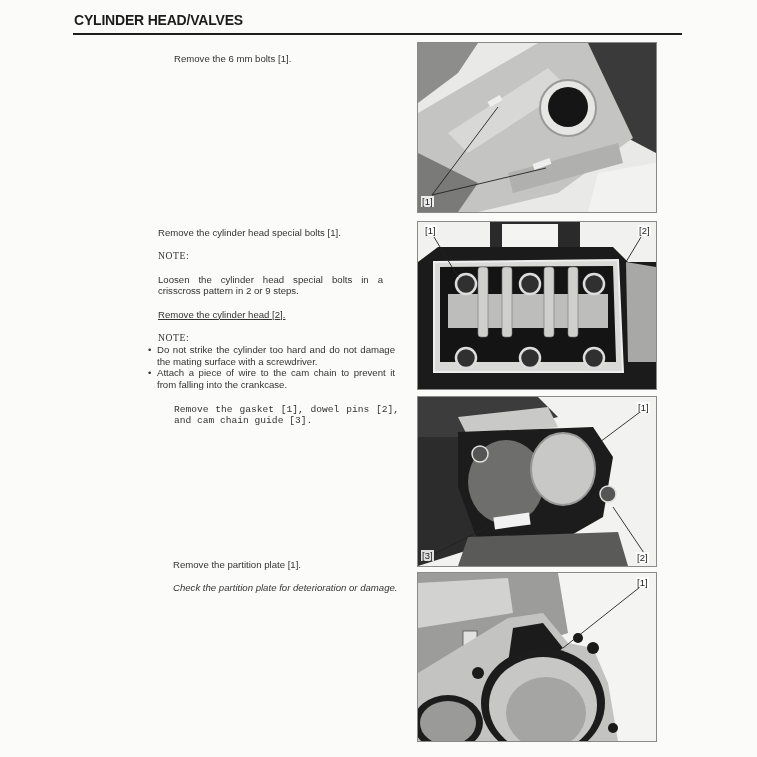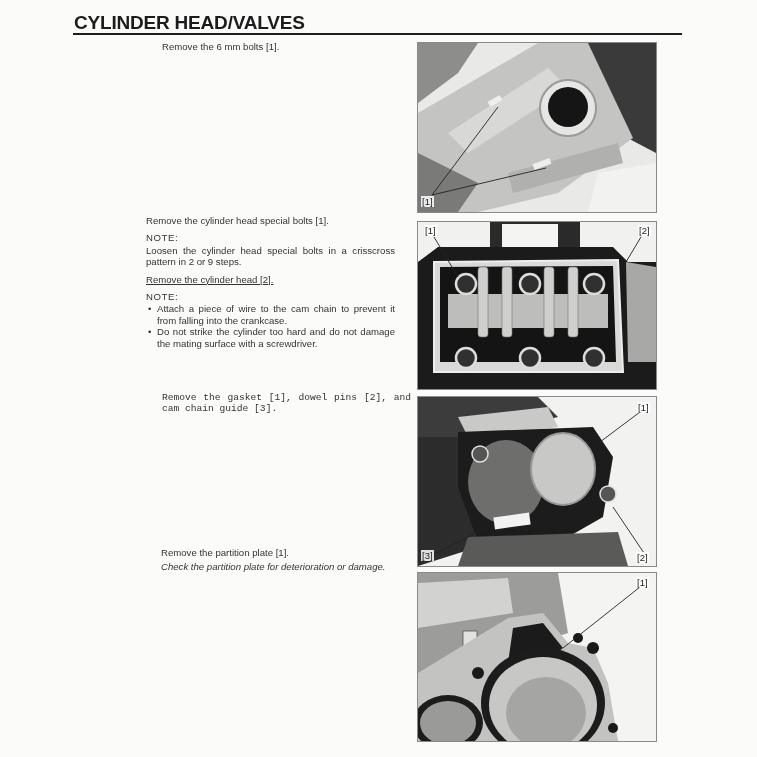--- a/index.html
+++ b/index.html
@@ -1,30 +1,30 @@
 <!DOCTYPE html>
 <html><head>
 <meta charset="utf-8">
 <style>
   html, body { margin:0; padding:0; }
   body {
     width:757px; height:757px; background:#fbfbfa; position:relative; overflow:hidden;
     font-family:"Liberation Sans", sans-serif; color:#2a2a2a;
   }
   .title {
-    position:absolute; left:74px; top:12px; font-size:19px; font-weight:bold;
+    position:absolute; left:74px; top:12px; font-size:14px; font-weight:bold;
     letter-spacing:-0.2px; color:#1c1c1c;
   }
   .rule {
     position:absolute; left:73px; top:33px; width:609px; height:2px; background:#1e1e1e;
   }
   .txt { position:absolute; font-size:9.6px; line-height:11.4px; color:#333; }
-  .txt p { margin:0; }
+  .txt p { margin:12px; }
   .just { text-align:justify; }
-  .note { letter-spacing:0.6px; margin-top:6px !important; margin-bottom:1px !important; }
+  .note { letter-spacing:0.6px; margin-top:6px !important; margin-bottom:1px !important;font-family:Liberation Serif, serif; }
   .gap { margin-top:6px !important;text-decoration:underline; }
   ul.bul { list-style:none; margin:0; padding:0; }
   ul.bul li { position:relative; padding-left:11px; text-align:justify; }
   ul.bul li::before { content:"•"; position:absolute; left:2px; top:0; }
   .photo {
     position:absolute; left:417px; width:238px; border:1px solid #8a8a8a; overflow:hidden;
     background:#d8d8d6;
   }
   .photo svg { display:block; width:100%; height:100%; }
   .callout {
@@ -61,22 +61,22 @@
   <span class="callout" style="left:3px; top:153px;">[1]</span>
 </div>
 
 <div class="txt just" style="left:146px; top:215px; width:249px;">
   <p>Remove the cylinder head special bolts [1].</p>
   <p class="note">NOTE:</p>
   <p>Loosen the cylinder head special bolts in a crisscross pattern in 2 or 9 steps.</p>
   <p class="gap">Remove the cylinder head [2].</p>
   <p class="note">NOTE:</p>
   <ul class="bul">
+    <li>Do not strike the cylinder too hard and do not damage the mating surface with a screwdriver.</li>
     <li>Attach a piece of wire to the cam chain to prevent it from falling into the crankcase.</li>
-    <li>Do not strike the cylinder too hard and do not damage the mating surface with a screwdriver.</li>
   </ul>
 </div>
 <div class="photo" style="top:221px; height:167px;">
   <svg viewBox="0 0 238 167" preserveAspectRatio="none">
     <rect width="238" height="167" fill="#f1f1ef"></rect>
     <rect x="72" y="0" width="90" height="40" fill="#2a2a2a"></rect>
     <rect x="84" y="2" width="56" height="36" fill="#f4f4f2"></rect>
     <path d="M0,40 L20,25 L195,25 L210,40 L238,40 L238,167 L0,167 Z" fill="#1b1b1b"></path>
     <path d="M16,40 L200,38 L205,150 L16,150 Z" fill="#d9d9d7" stroke="#eee" stroke-width="2"></path>
     <path d="M22,45 L195,44 L198,140 L22,140 Z" fill="#141414"></path>

